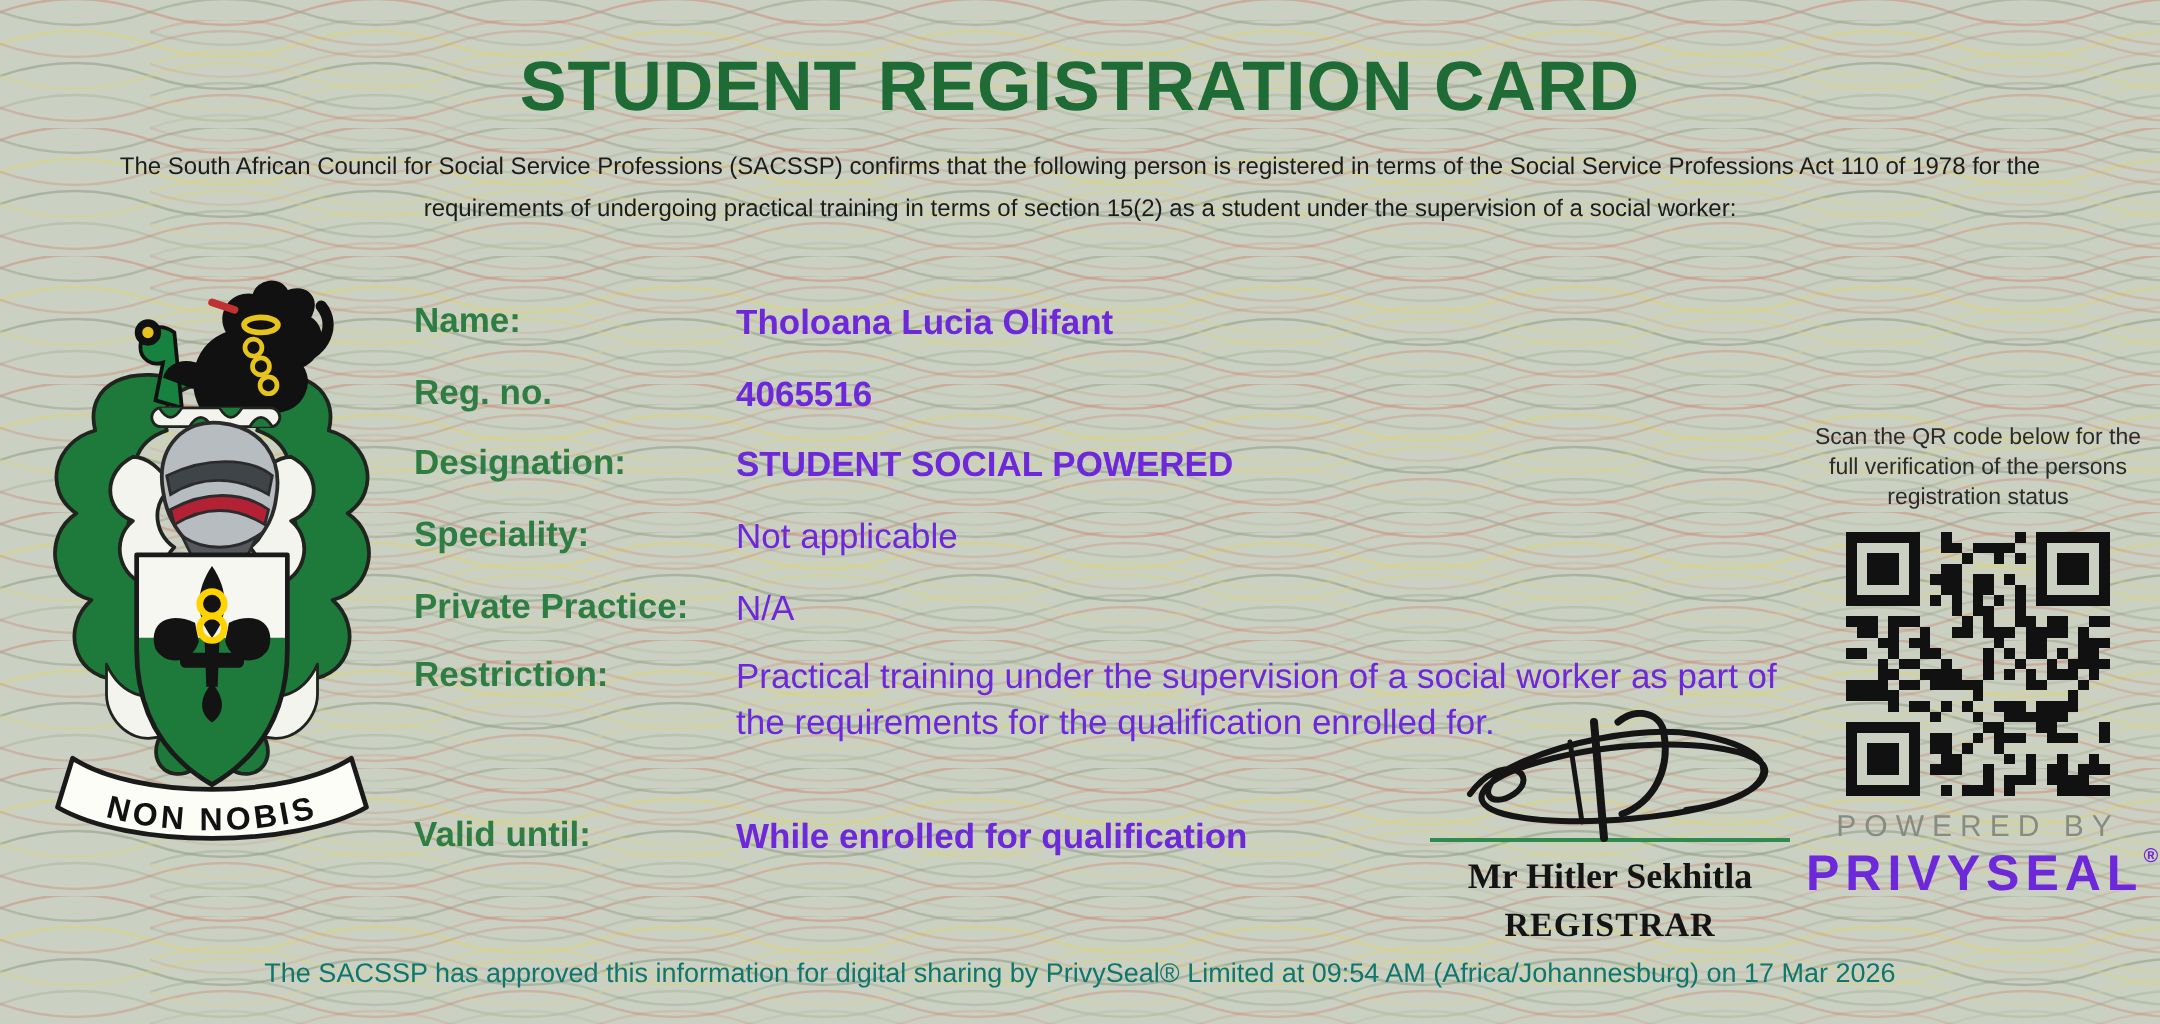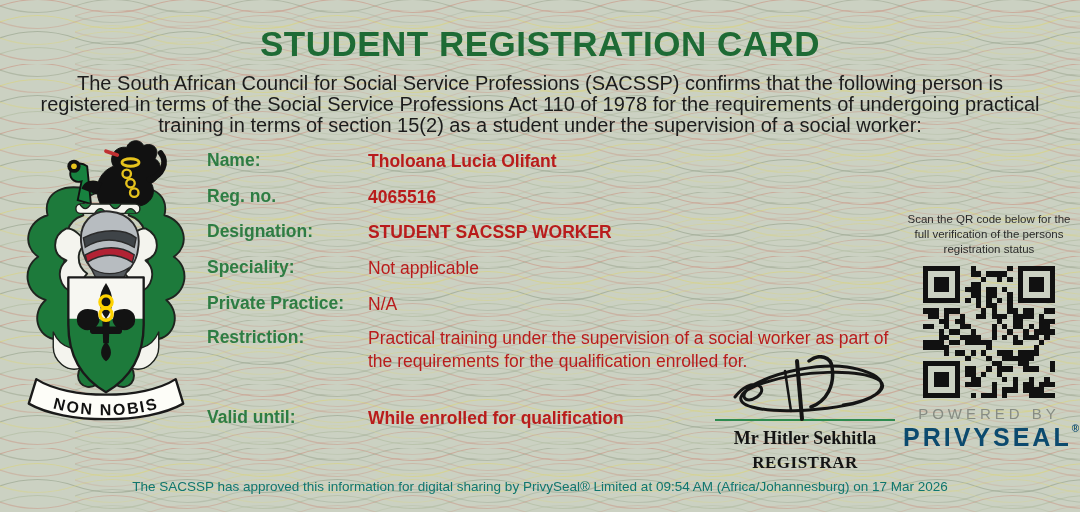--- a/index.html
+++ b/index.html
@@ -9,39 +9,39 @@
   }
   .bg-waves{position:absolute;inset:0;z-index:0;}
   .layer{position:absolute;z-index:1;}
 
   .title{
     top:24px;left:0;width:1080px;text-align:center;
     font-size:35px;font-weight:bold;letter-spacing:.5px;color:#1e6b35;
   }
   .intro{
     top:73px;left:32px;width:1016px;text-align:center;
-    font-size:20px;line-height:21px;color:#1c1c1c;
+    font-size:12px;line-height:21px;color:#1c1c1c;
   }
 
   .crest{top:138px;left:10px;width:192px;height:292px;}
 
   .fields{top:143px;left:207px;width:705px;}
   .frow{position:absolute;left:0;display:flex;}
   .flabel{
     width:161px;flex:0 0 161px;font-size:17.5px;font-weight:bold;color:#2e7d43;
   }
-  .fvalue{font-size:17.5px;color:#b91c1c;max-width:545px;line-height:23px;}
+  .fvalue{font-size:17.5px;color:#6d28d9;max-width:545px;line-height:23px;}
   .fvalue.bold{font-weight:bold;}
   .r0{top:7px}.r1{top:43px}.r2{top:78px}.r3{top:114px}.r4{top:150px}.r5{top:184px}.r6{top:264px}
 
   .qrcol{top:212px;left:903px;width:172px;text-align:center;}
   .qr-instruction{font-size:11.5px;line-height:15px;color:#2b2b2b;}
   .qr-box{margin:9px auto 0 auto;width:132px;height:132px;display:block;}
   .powered{margin-top:7px;font-size:15px;letter-spacing:4px;color:#878c83;}
-  .brand{margin-top:1px;font-size:25px;font-weight:bold;letter-spacing:3px;color:#0c4a6e;}
+  .brand{margin-top:1px;font-size:25px;font-weight:bold;letter-spacing:3px;color:#6d28d9;}
   .brand sup{font-size:10px;vertical-align:14px;letter-spacing:0;}
 
   .sigblock{top:355px;left:698px;width:214px;text-align:center;}
   .sig-svg{display:block;margin:0 auto;width:200px;height:68px;}
   .sig-line{width:180px;height:0;border-top:2.5px solid #2e8b4f;margin:-4px auto 0 auto;}
   .sig-name{margin-top:7px;font-family:"Liberation Serif",serif;font-weight:bold;font-size:18px;color:#141414;}
   .sig-role{margin-top:4px;font-family:"Liberation Serif",serif;font-weight:bold;font-size:17px;letter-spacing:.5px;color:#141414;}
 
   .footer{
     top:479px;left:0;width:1080px;text-align:center;
@@ -141,21 +141,21 @@
     <div class="frow r0">
       <span class="flabel">Name:</span>
       <span class="fvalue bold">Tholoana Lucia Olifant</span>
     </div>
     <div class="frow r1">
       <span class="flabel">Reg. no.</span>
       <span class="fvalue bold">4065516</span>
     </div>
     <div class="frow r2">
       <span class="flabel">Designation:</span>
-      <span class="fvalue bold">STUDENT SACSSP WORKER</span>
+      <span class="fvalue bold">STUDENT SOCIAL POWERED</span>
     </div>
     <div class="frow r3">
       <span class="flabel">Speciality:</span>
       <span class="fvalue">Not applicable</span>
     </div>
     <div class="frow r4">
       <span class="flabel">Private Practice:</span>
       <span class="fvalue">N/A</span>
     </div>
     <div class="frow r5">

